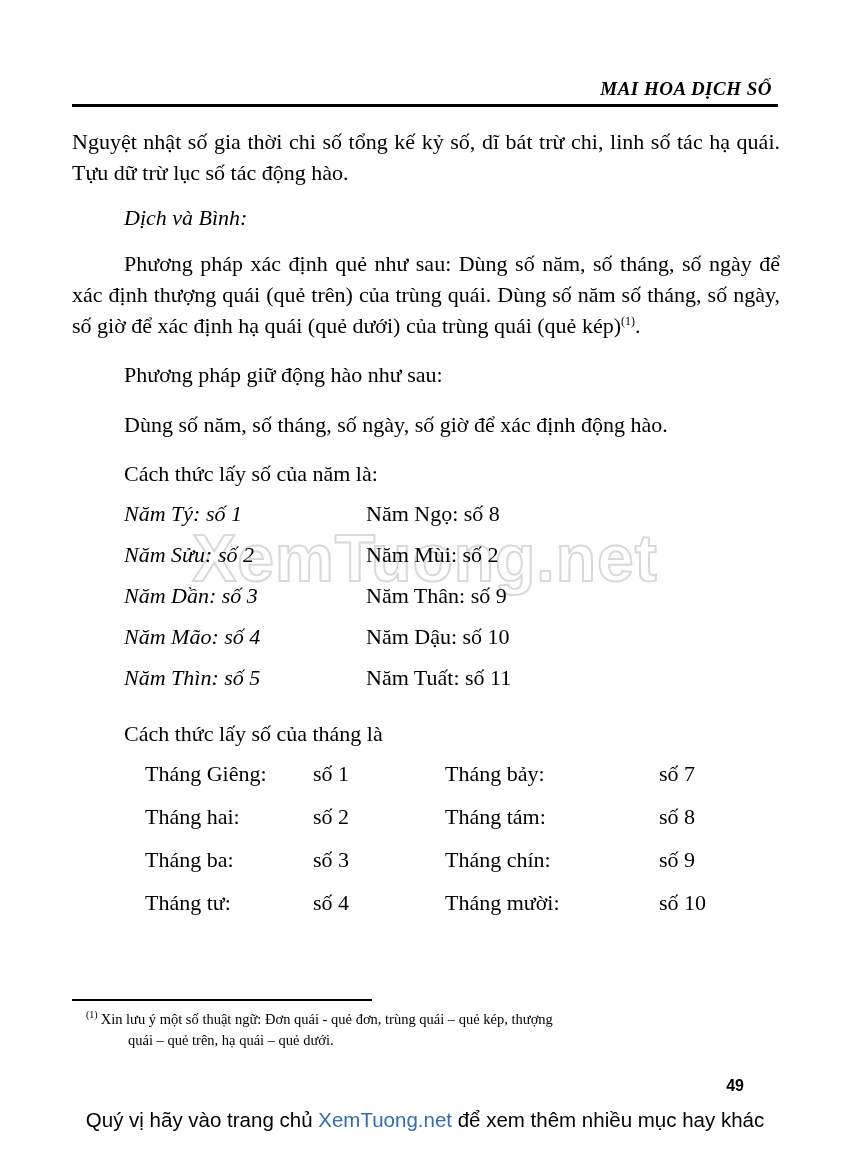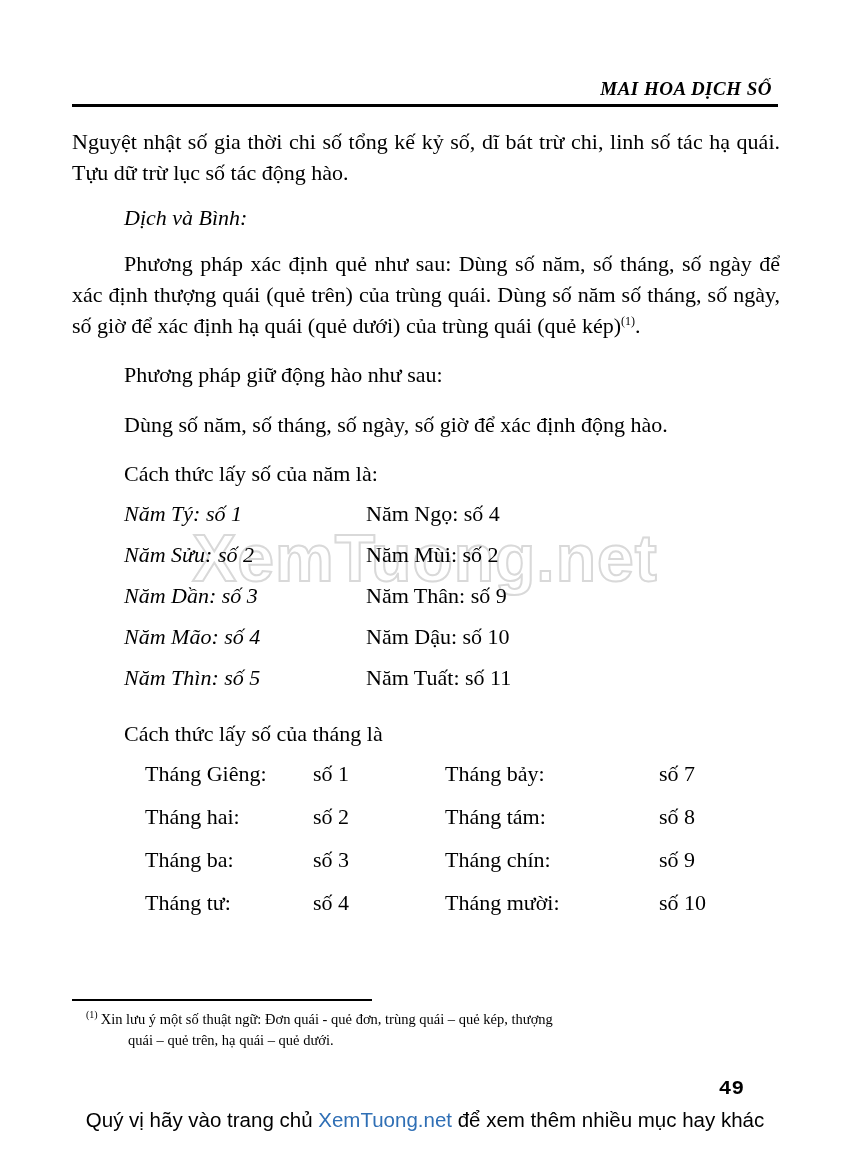--- a/index.html
+++ b/index.html
@@ -136,23 +136,23 @@
     vertical-align: super;
     margin-right: 3px;
   }
   .footnote .fn-l2 { display: block; margin-left: 42px; }
 
   
   .page-number {
     position: absolute;
     top: 1077px;
     right: 106px;
-    font-family: Liberation Mono, monospace;
+    font-family: Liberation Sans, sans-serif;
     font-weight: bold;
-    font-size: 21px;
+    font-size: 16px;
     margin-left: 32px;
   }
   .bottom-banner {
     position: absolute;
     top: 1108px;
     left: 0;
     width: 850px;
     text-align: center;
     font-family: "Liberation Sans", sans-serif;
     font-size: 20.5px;
@@ -185,21 +185,21 @@
 
     <div class="gap-md"></div>
     <p class="indent">Dùng số năm, số tháng, số ngày, số giờ để xác định động hào.</p>
 
     <div class="gap-md"></div>
     <p class="indent">Cách thức lấy số của năm là:</p>
 
     <div class="list-block">
       <div class="list-row">
         <span class="col-a">Năm Tý: số 1</span>
-        <span class="col-b">Năm Ngọ: số 4</span>
+        <span class="col-b">Năm Ngọ: số 8</span>
       </div>
       <div class="list-row">
         <span class="col-a">Năm Sửu: số 2</span>
         <span class="col-b">Năm Mùi: số 2</span>
       </div>
       <div class="list-row">
         <span class="col-a">Năm Dần: số 3</span>
         <span class="col-b">Năm Thân: số 9</span>
       </div>
       <div class="list-row">

